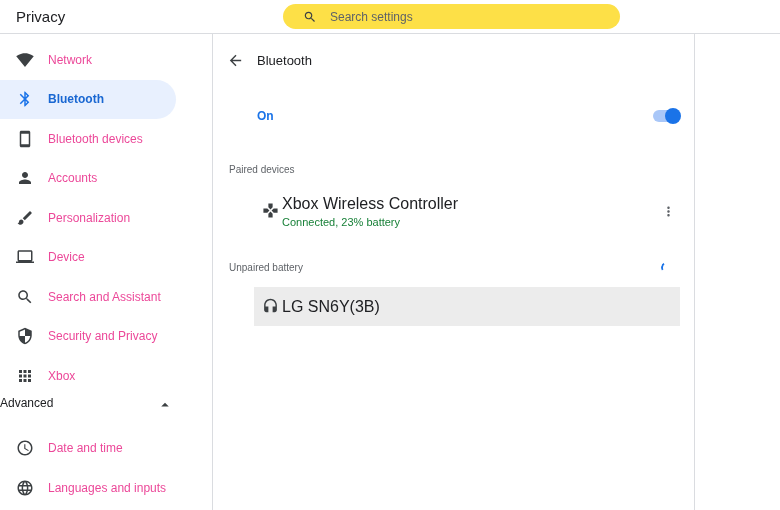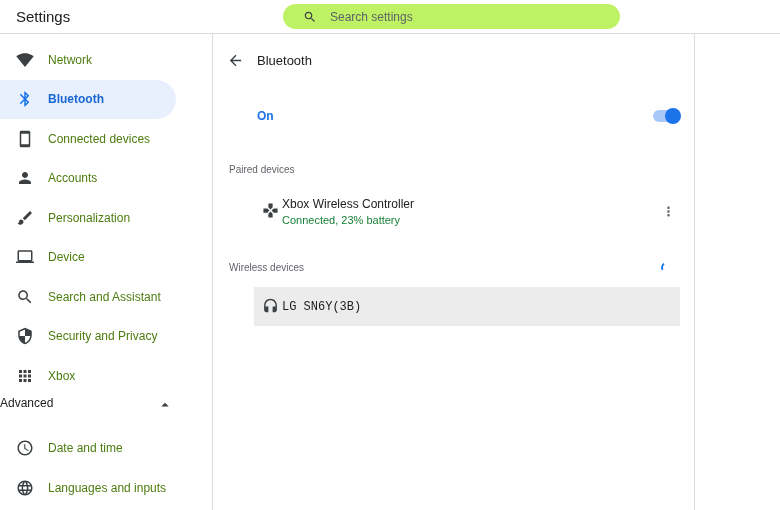--- a/index.html
+++ b/index.html
@@ -4,34 +4,34 @@
 <style>
   * { margin:0; padding:0; box-sizing:border-box; }
   html,body { background:#fff; }
   body { font-family:"Liberation Sans","DejaVu Sans",sans-serif; color:#202124; }
   .app { position:relative; width:780px; height:510px; background:#fff; overflow:hidden; }
 
   
   .topbar { position:relative; height:34px; border-bottom:1px solid #dadce0; background:#fff; }
   .app-title { position:absolute; left:16px; top:8px; font-size:15px; color:#202124; }
   .searchbar { position:absolute; left:283px; top:4px; width:337px; height:25px;
-               background:#bef264; border-radius:13px; display:flex; align-items:center; }
+               background:#fde047; border-radius:13px; display:flex; align-items:center; }
   .searchbar .s-icon { margin-left:20px; width:14px; height:14px; color:#3c4043; flex:0 0 auto; }
   .searchbar input { border:none; outline:none; background:transparent; margin-left:13px;
                      font-size:12px; color:#202124; width:250px; font-family:inherit; }
   .searchbar input::placeholder { color:#5f6368; }
 
   
   .body { display:flex; height:476px; }
 
   
   .sidebar { width:213px; border-right:1px solid #dadce0; padding-top:6px; background:#fff; flex:0 0 auto; }
   .nav-item { height:39.5px; display:flex; align-items:center; padding-left:16px; cursor:pointer; }
   .nav-item .nav-icon { width:18px; height:18px; color:#3c4043; flex:0 0 auto; }
-  .nav-item .nav-label { margin-left:14px; font-size:12px; color:#4d7c0f; }
+  .nav-item .nav-label { margin-left:14px; font-size:12px; color:#ec4899; }
   .nav-item.selected { background:#e8f0fe; width:176px; border-radius:0 20px 20px 0; }
   .nav-item.selected .nav-icon { color:#1a73e8; }
   .nav-item.selected .nav-label { color:#1967d2; font-weight:bold; }
   .advanced-row { height:33px; display:flex; align-items:flex-start; padding-left:0; cursor:pointer; }
   .advanced-row .adv-label { font-size:12px; color:#202124; }
   .advanced-row .tri { width:18px; height:18px; color:#3c4043; margin-left:auto; margin-right:38px; }
 
   
   .content { width:482px; border-right:1px solid #dadce0; background:#fff; flex:0 0 auto; }
   .page-header { display:flex; align-items:center; margin-top:16px; padding-left:12px; height:20px; }
@@ -51,36 +51,36 @@
   .paired-heading { margin-top:36px; }
   .section-row { margin-top:24px; height:16px; display:flex; align-items:center; padding-right:22px; }
   .spinner { margin-left:auto; width:11px; height:11px; border-radius:50%;
              border:2px solid transparent; border-left-color:#1a73e8; transform:rotate(12deg); }
 
   .device-row { margin:0 14px 0 41px; display:flex; align-items:center; padding-left:8px; cursor:pointer; }
   .device-row .dev-icon { width:20px; height:18px; color:#3c4043; flex:0 0 auto; }
   .device-row .dev-icon svg { width:17px; height:17px; }
   .paired-row { margin-top:12px; min-height:48px; }
   .dev-text { display:flex; flex-direction:column; justify-content:center; }
-  .dev-name { font-size:12px; color:#202124; }
+  .dev-name { font-size:16px; color:#202124; }
   .dev-status { font-size:11px; color:#188038; margin-top:3px; }
   .kebab-btn { margin-left:auto; background:none; border:none; width:24px; height:24px; padding:0;
                cursor:pointer; color:#5f6368; display:flex; align-items:center; justify-content:center; }
   .kebab-btn svg { width:15px; height:15px; }
   .unpaired-row { height:39px; }
-  .unpaired-row.highlighted { background:#ececec;font-family:Liberation Mono, monospace; }
+  .unpaired-row.highlighted { background:#ececec; }
   .unpaired-list { margin-top:12px; }
 </style>
 </head>
 <body>
 
 <div class="app">
 
   <header class="topbar">
-    <div class="app-title">Settings</div>
+    <div class="app-title">Privacy</div>
     <div class="searchbar">
       <svg class="s-icon" viewBox="0 0 24 24" fill="currentColor">
           <path d="M15.5 14h-.79l-.28-.27C15.41 12.59 16 11.11 16 9.5 16 5.91 13.09 3 9.5 3S3 5.91 3 9.5 5.91 16 9.5 16c1.61 0 3.09-.59 4.23-1.57l.27.28v.79l5 4.99L20.49 19l-4.99-5zm-6 0C7.01 14 5 11.99 5 9.5S7.01 5 9.5 5 14 7.01 14 9.5 11.99 14 9.5 14z"></path>
         </svg>
       <input type="text" placeholder="Search settings" style="">
     </div>
   </header>
 
   <div class="body">
 
@@ -95,21 +95,21 @@
           <div class="nav-item selected">
             <svg viewBox="0 0 24 24" fill="currentColor" class="nav-icon">
               <path d="M17.71 7.71L12 2h-1v7.59L6.41 5 5 6.41 10.59 12 5 17.59 6.41 19 11 14.41V22h1l5.71-5.71-4.3-4.29 4.3-4.29zM13 5.83l1.88 1.88L13 9.59V5.83zm1.88 10.46L13 18.17v-3.76l1.88 1.88z"></path>
             </svg>
             <span class="nav-label">Bluetooth</span>
           </div>
           <div class="nav-item">
             <svg viewBox="0 0 24 24" fill="currentColor" class="nav-icon">
               <path d="M17 1.01L7 1c-1.1 0-2 .9-2 2v18c0 1.1.9 2 2 2h10c1.1 0 2-.9 2-2V3c0-1.1-.9-1.99-2-1.99zM17 19H7V5h10v14z"></path>
             </svg>
-            <span class="nav-label">Connected devices</span>
+            <span class="nav-label">Bluetooth devices</span>
           </div>
           <div class="nav-item">
             <svg viewBox="0 0 24 24" fill="currentColor" class="nav-icon">
               <path d="M12 12c2.21 0 4-1.79 4-4s-1.79-4-4-4-4 1.79-4 4 1.79 4 4 4zm0 2c-2.67 0-8 1.34-8 4v2h16v-2c0-2.66-5.33-4-8-4z"></path>
             </svg>
             <span class="nav-label">Accounts</span>
           </div>
           <div class="nav-item">
             <svg viewBox="0 0 24 24" fill="currentColor" class="nav-icon">
               <path d="M7 14c-1.66 0-3 1.34-3 3 0 1.31-1.16 2-2 2 .92 1.22 2.49 2 4 2 2.21 0 4-1.79 4-4 0-1.66-1.34-3-3-3zm13.71-9.37l-1.34-1.34c-.39-.39-1.02-.39-1.41 0L9 12.25 11.75 15l8.96-8.96c.39-.39.39-1.02 0-1.41z"></path>
@@ -194,21 +194,21 @@
             </div>
             <button class="kebab-btn">
               <svg viewBox="0 0 24 24" fill="currentColor">
                 <path d="M12 8c1.1 0 2-.9 2-2s-.9-2-2-2-2 .9-2 2 .9 2 2 2zm0 2c-1.1 0-2 .9-2 2s.9 2 2 2 2-.9 2-2-.9-2-2-2zm0 6c-1.1 0-2 .9-2 2s.9 2 2 2 2-.9 2-2-.9-2-2-2z"></path>
               </svg>
             </button>
           </div>
         </div>
 
       <div class="section-row">
-        <div class="section-label">Wireless devices</div>
+        <div class="section-label">Unpaired battery</div>
         <div class="spinner"></div>
       </div>
       <div id="unpaired-list" class="unpaired-list">
           <div class="device-row unpaired-row highlighted">
             <span class="dev-icon"><svg viewBox="0 0 24 24" fill="currentColor">
                 <path d="M12 1c-4.97 0-9 4.03-9 9v7c0 1.66 1.34 3 3 3h3v-8H5v-2c0-3.87 3.13-7 7-7s7 3.13 7 7v2h-4v8h3c1.66 0 3-1.34 3-3v-7c0-4.97-4.03-9-9-9z"></path>
               </svg></span>
             <span class="dev-name">LG SN6Y(3B)</span>
           </div>
         </div>

